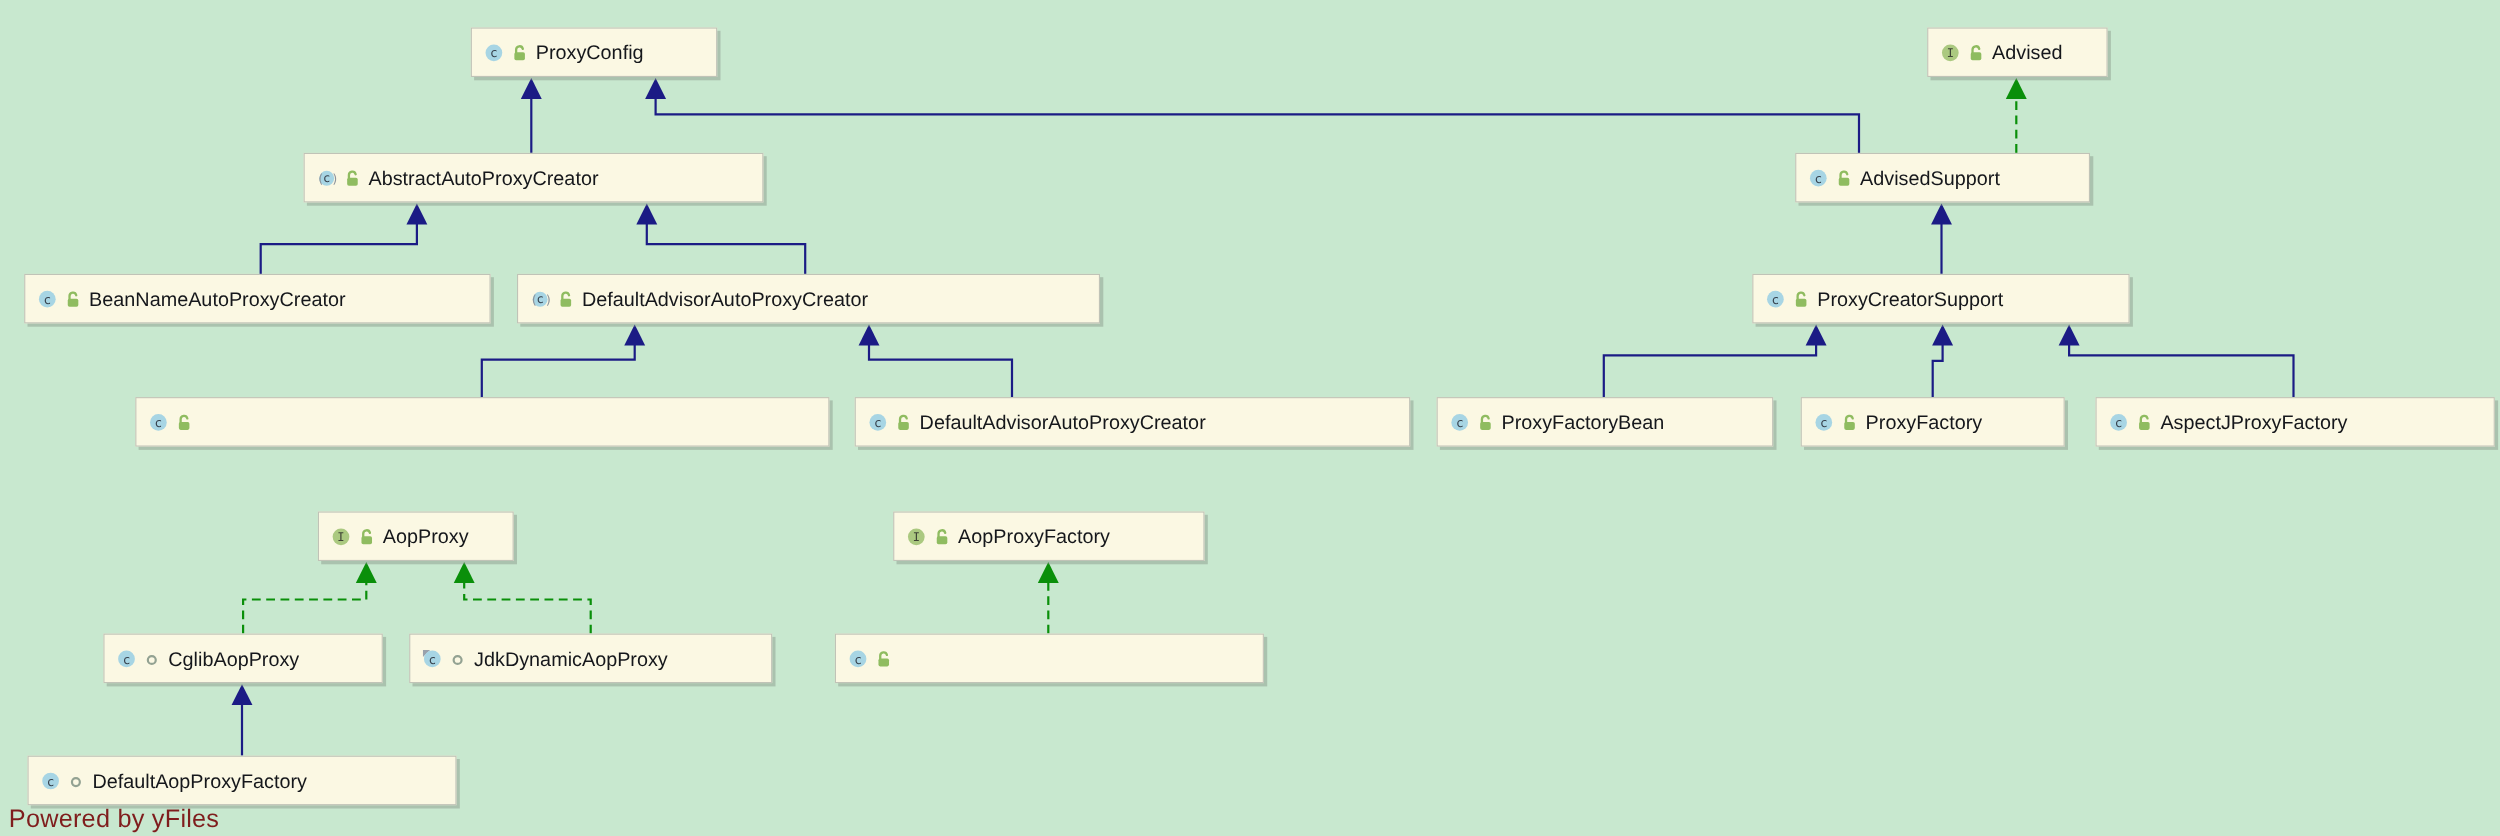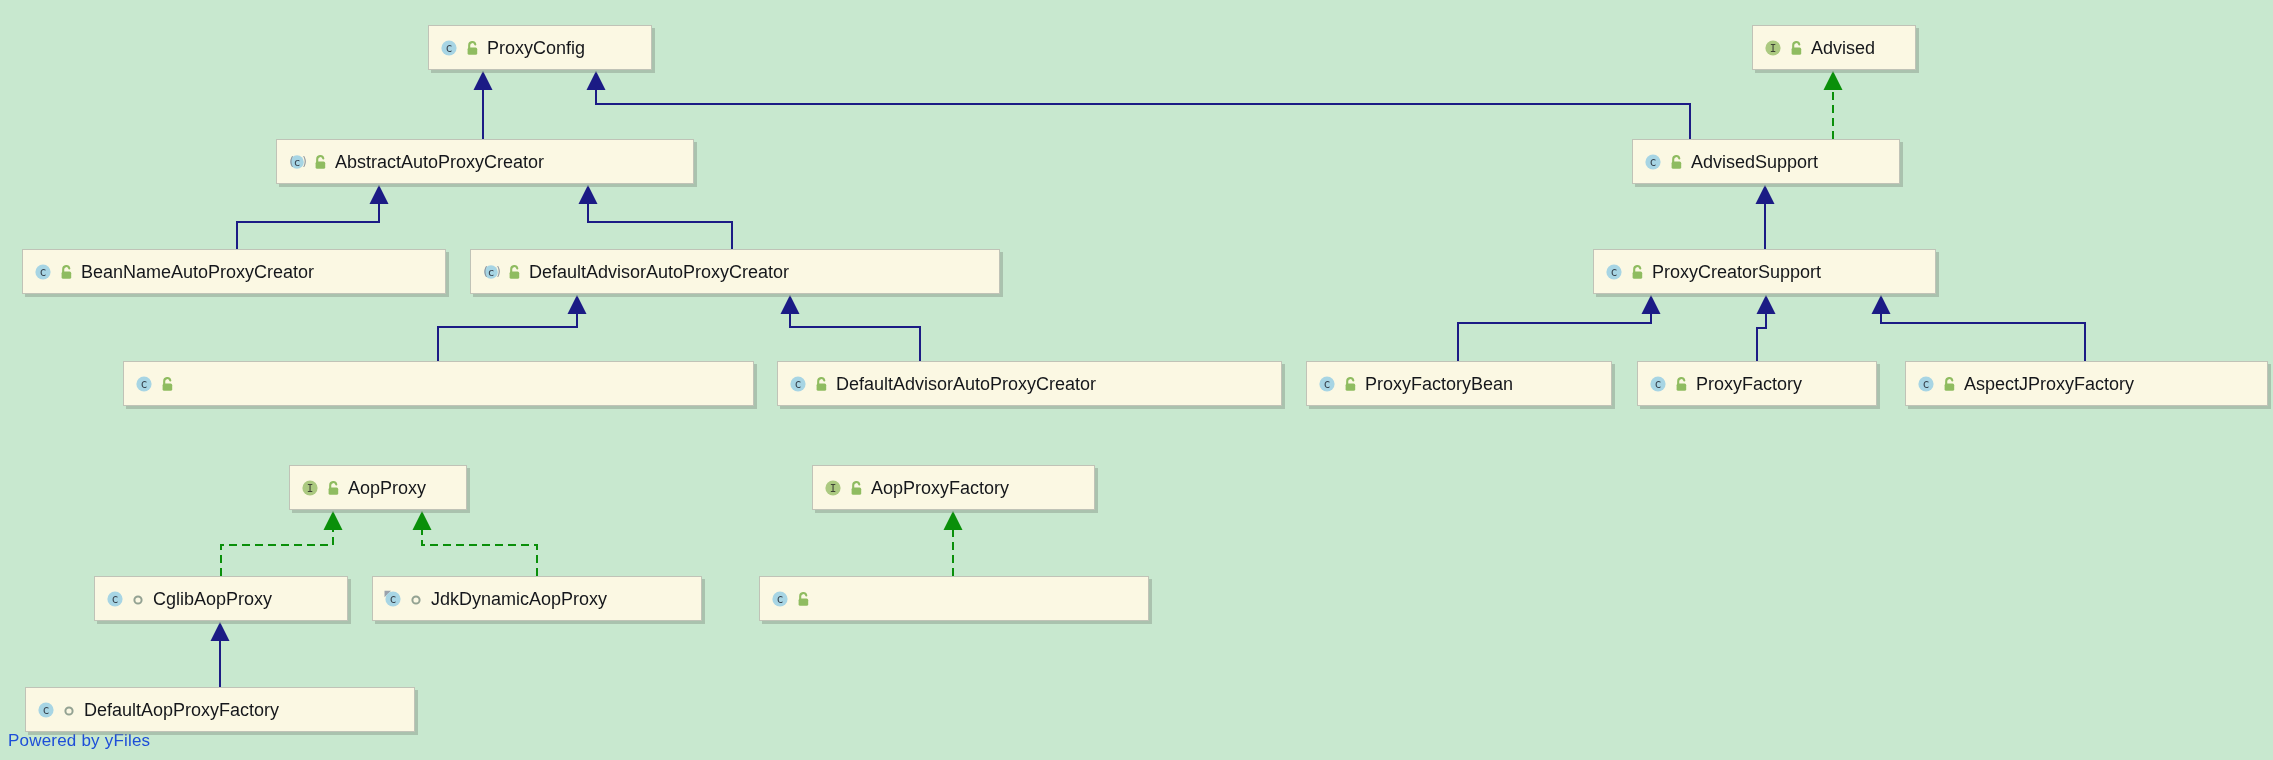--- a/index.html
+++ b/index.html
@@ -18,22 +18,22 @@
     cursor:default;
   }
   .node .lbl{
     font-size:18px;color:#15171b;white-space:nowrap;line-height:1;
     font-family:Liberation Sans, sans-serif;
     text-align:right;
   }
   .kind-icon,.vis-icon{display:inline-flex;flex:0 0 auto;}
   .watermark{
     position:absolute;left:8px;top:731px;
-    font-family:"Liberation Sans",sans-serif;font-size:17px;
-    color:#1d4ed8;letter-spacing:.2px;
+    font-family:"Liberation Sans",sans-serif;font-size:23px;
+    color:#7f1d1d;letter-spacing:.2px;
   }
 </style>
 </head>
 <body>
 
 <div id="canvas" style="position:absolute;left:0;top:0;width:2273px;height:760px;">
   <svg id="edge-layer" width="2273" height="760" viewBox="0 0 2273 760">
       <path d="M 483 139 L 483 88" fill="none" stroke="#1b1b85" stroke-width="2"></path>
       <polygon points="483,71 473.5,90 492.5,90" fill="#1b1b85"></polygon>
       <path d="M 1690 139 L 1690 104 L 596 104 L 596 88" fill="none" stroke="#1b1b85" stroke-width="2"></path>

